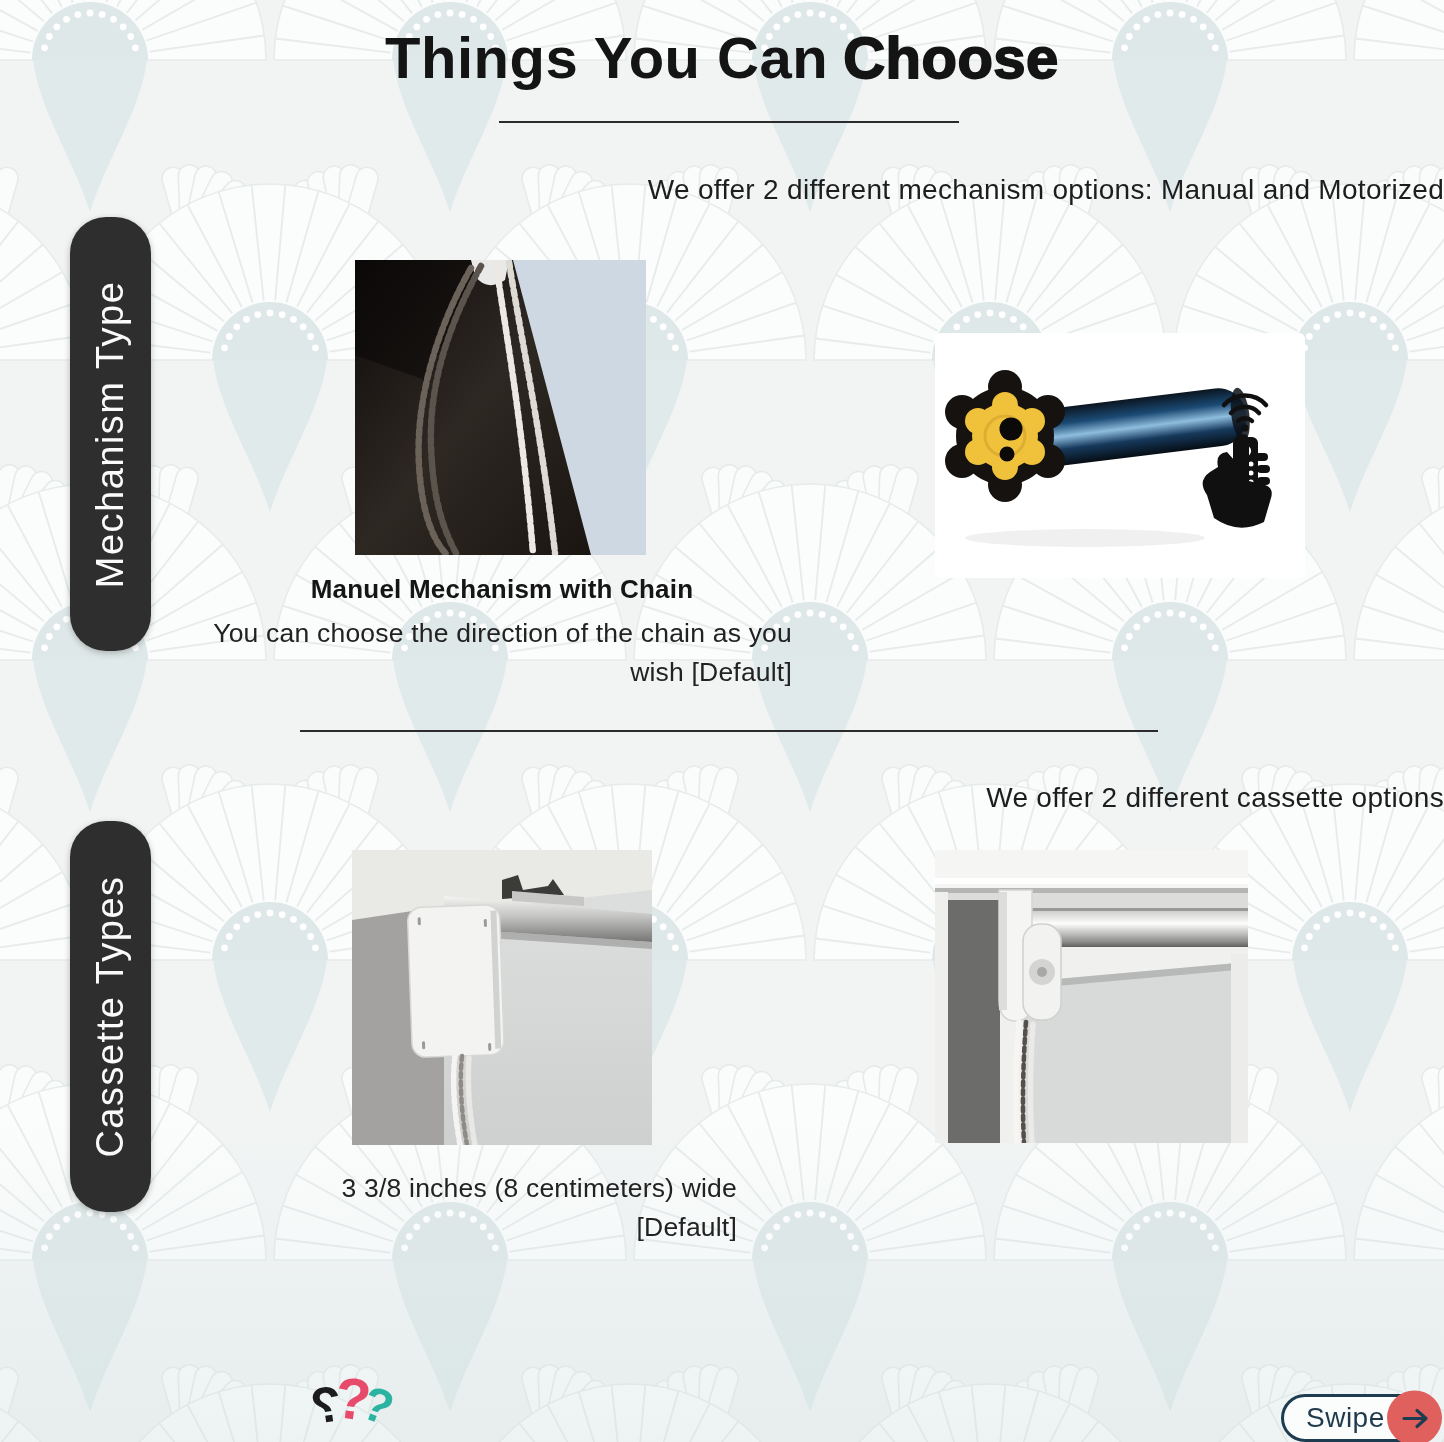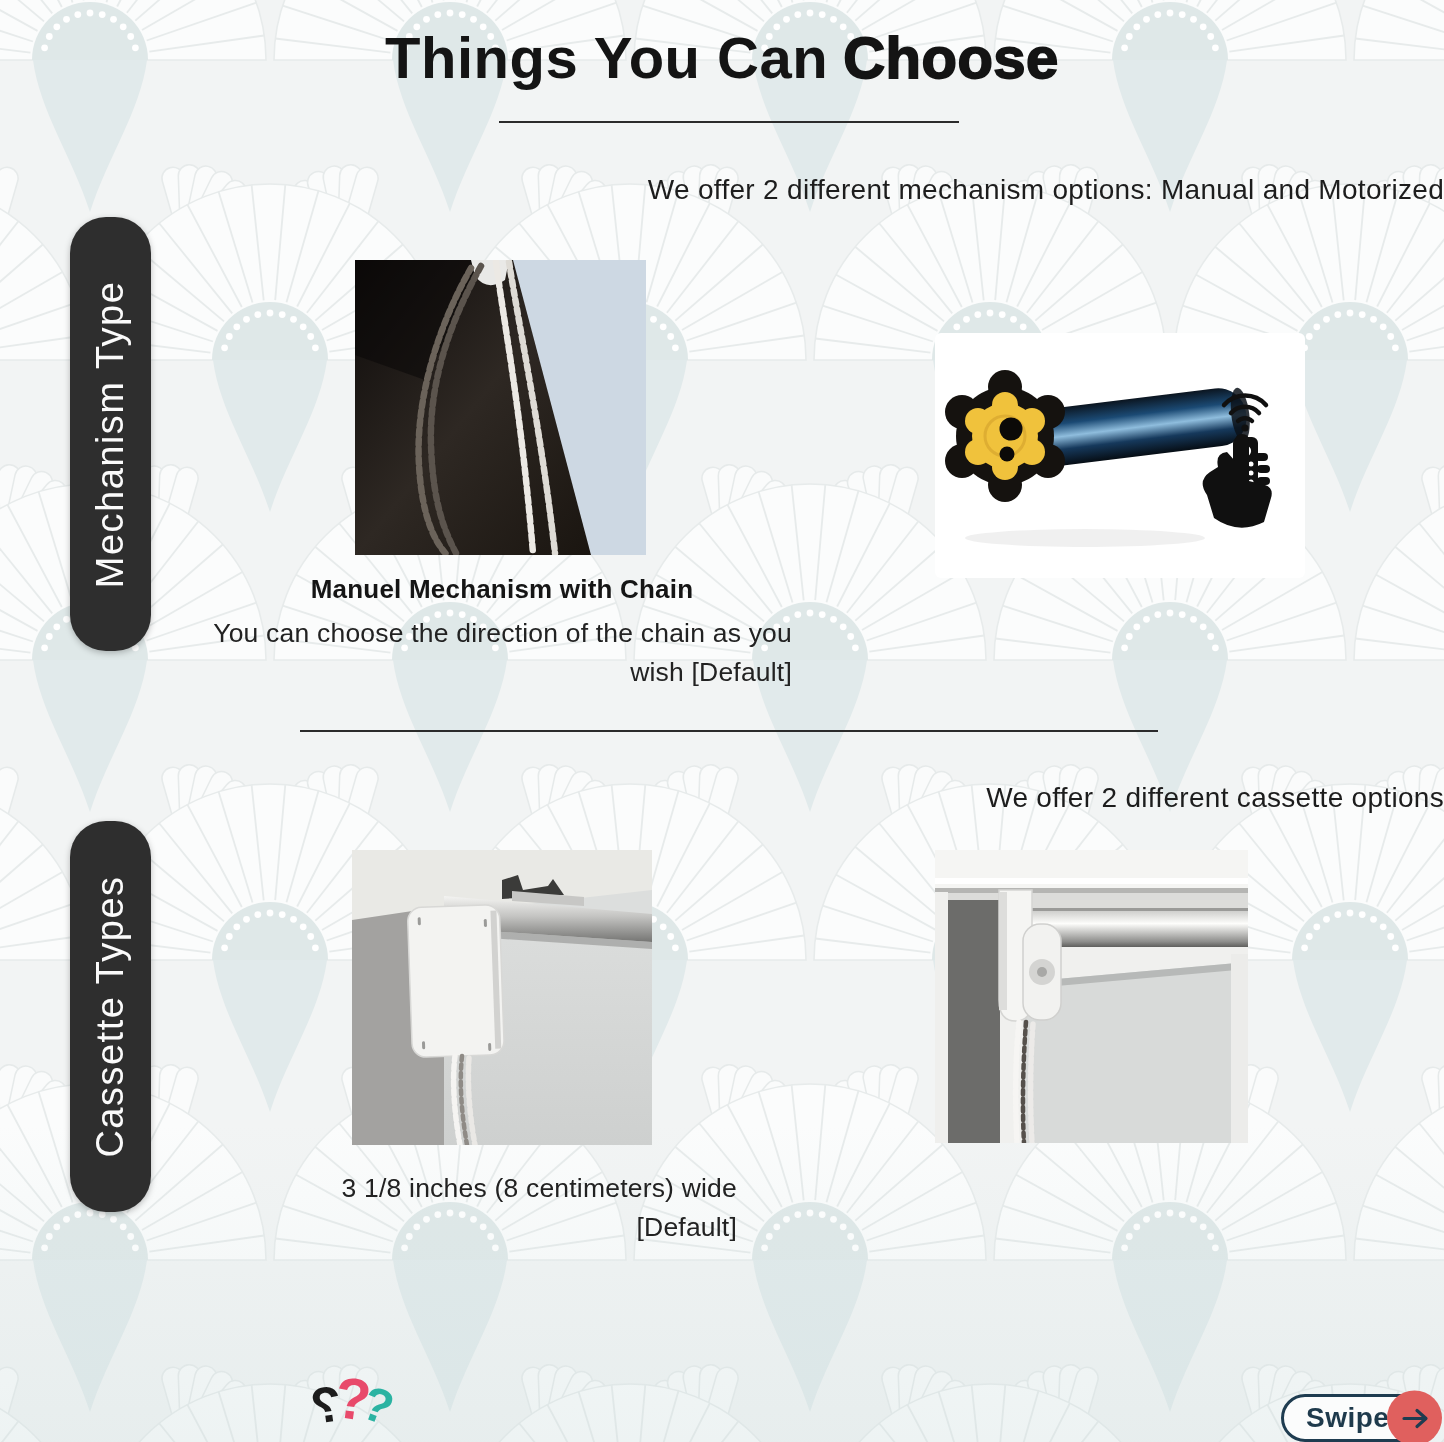--- a/index.html
+++ b/index.html
@@ -40,21 +40,21 @@
   .footer-q{left:303px;top:1370px;width:92px;height:64px;}
   .footer-q span{position:absolute;font-weight:700;line-height:1;}
   .q1{left:8px;top:10px;font-size:50px;color:#1c1c1c;transform:scaleX(-1) rotate(8deg);z-index:3;}
   .q2{left:32px;top:0px;font-size:58px;color:#e84a6b;transform:rotate(8deg);z-index:2;}
   .q3{left:60px;top:12px;font-size:48px;color:#2bb3a2;transform:rotate(20deg);z-index:1;}
 
   .footer-text{left:398px;top:1384px;font-size:31px;color:#1d1d1d;letter-spacing:0.3px;}
 
   .swipe{left:1281px;top:1394px;width:151px;height:42px;border:3px solid #1e3c50;
          border-radius:26px;background:#fbfcfc;display:flex;align-items:center;cursor:pointer;}
-  .swipe-label{margin-left:22px;font-size:28px;color:#1e3a4c;letter-spacing:0.5px;font-weight:bold;}
+  .swipe-label{margin-left:22px;font-size:28px;color:#1e3a4c;letter-spacing:0.5px;}
   .swipe-circle{position:absolute;right:-7px;top:50%;transform:translateY(-50%);
                 width:55px;height:55px;border-radius:50%;background:#e0605e;
                 display:flex;align-items:center;justify-content:center;}
 </style>
 </head>
 <body>
 
 <div class="page">
 
   <svg class="bg" viewBox="0 0 1444 1442" preserveAspectRatio="none">
@@ -291,21 +291,21 @@
       <circle cx="107" cy="122" r="5" fill="#a8a8a6"></circle>
       <g fill="none" stroke-linecap="round">
         <path d="M91 172C88 212 87 256 89 293" stroke="#55504b" stroke-width="4.5" stroke-dasharray="4.5 4"></path>
         <path d="M84 172C80 210 80 255 82 293" stroke="#f6f5f3" stroke-width="5.5" stroke-dasharray="5 3.5"></path>
         <path d="M98 174C95 215 95 258 97 293" stroke="#eceae8" stroke-width="5.5" stroke-dasharray="5 3.5"></path>
       </g>
     </svg>
   </div>
 
   <div class="abs cap" style="left:277px;top:1160px;width:460px">
-    <div class="cap-desc">3 1/8 inches (8 centimeters) wide [Default]</div>
+    <div class="cap-desc">3 3/8 inches (8 centimeters) wide [Default]</div>
   </div>
 
   <div class="abs footer-q">
     <span class="q1">?</span>
     <span class="q2">?</span>
     <span class="q3">?</span>
   </div>
 
   <div class="abs swipe">
     <span class="swipe-label">Swipe</span>

